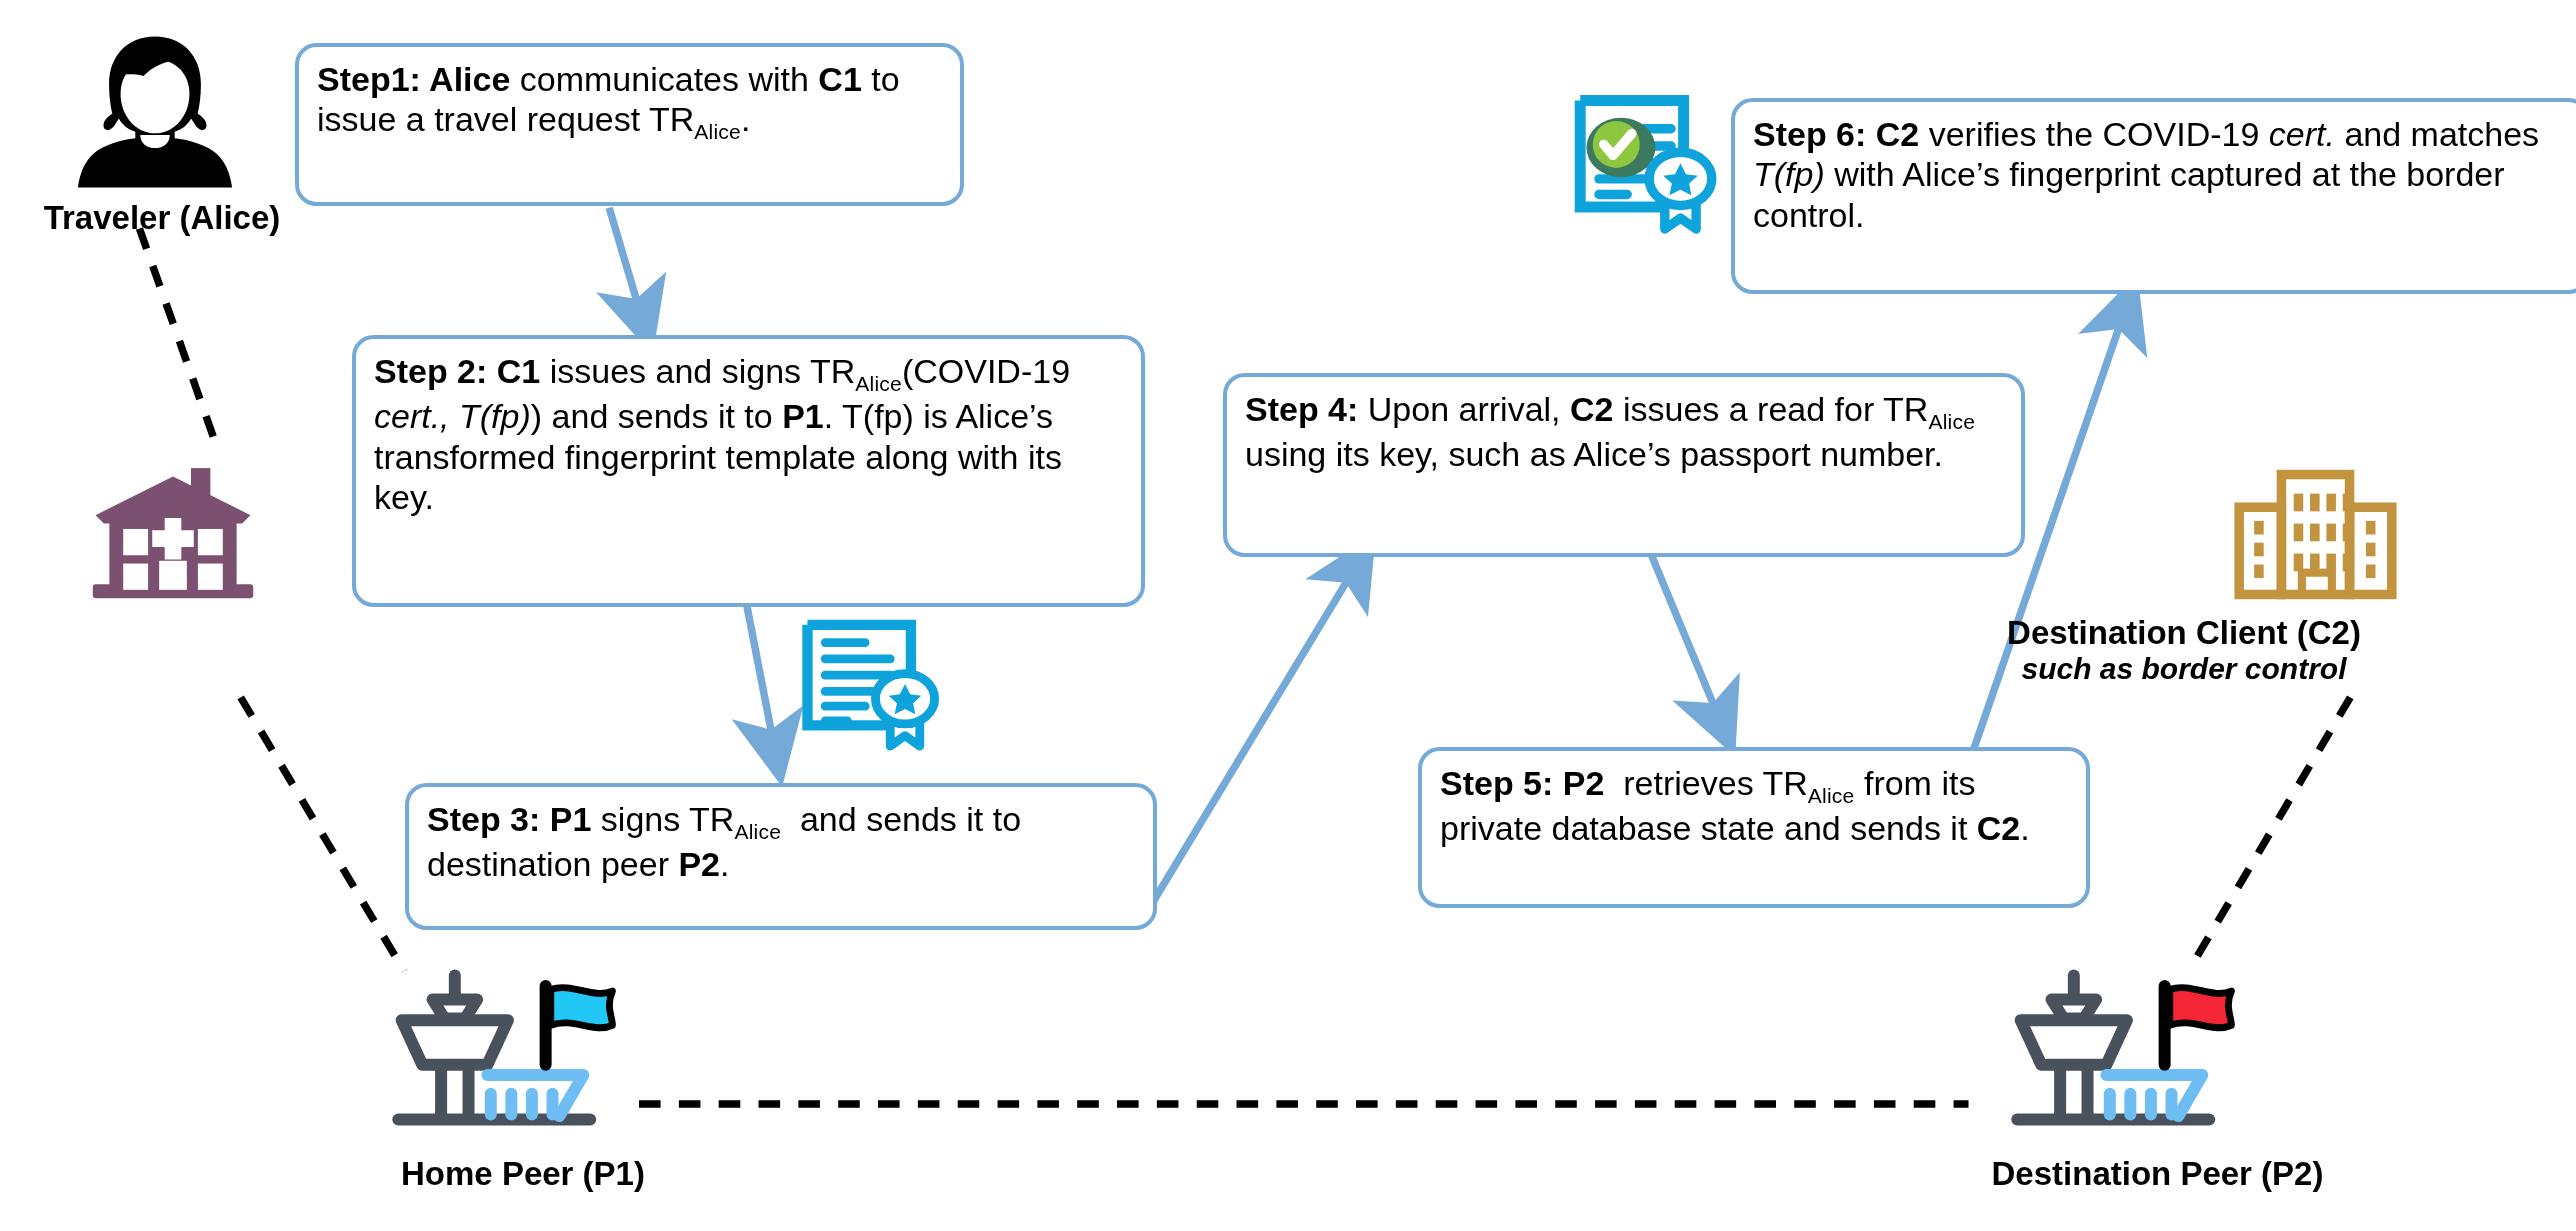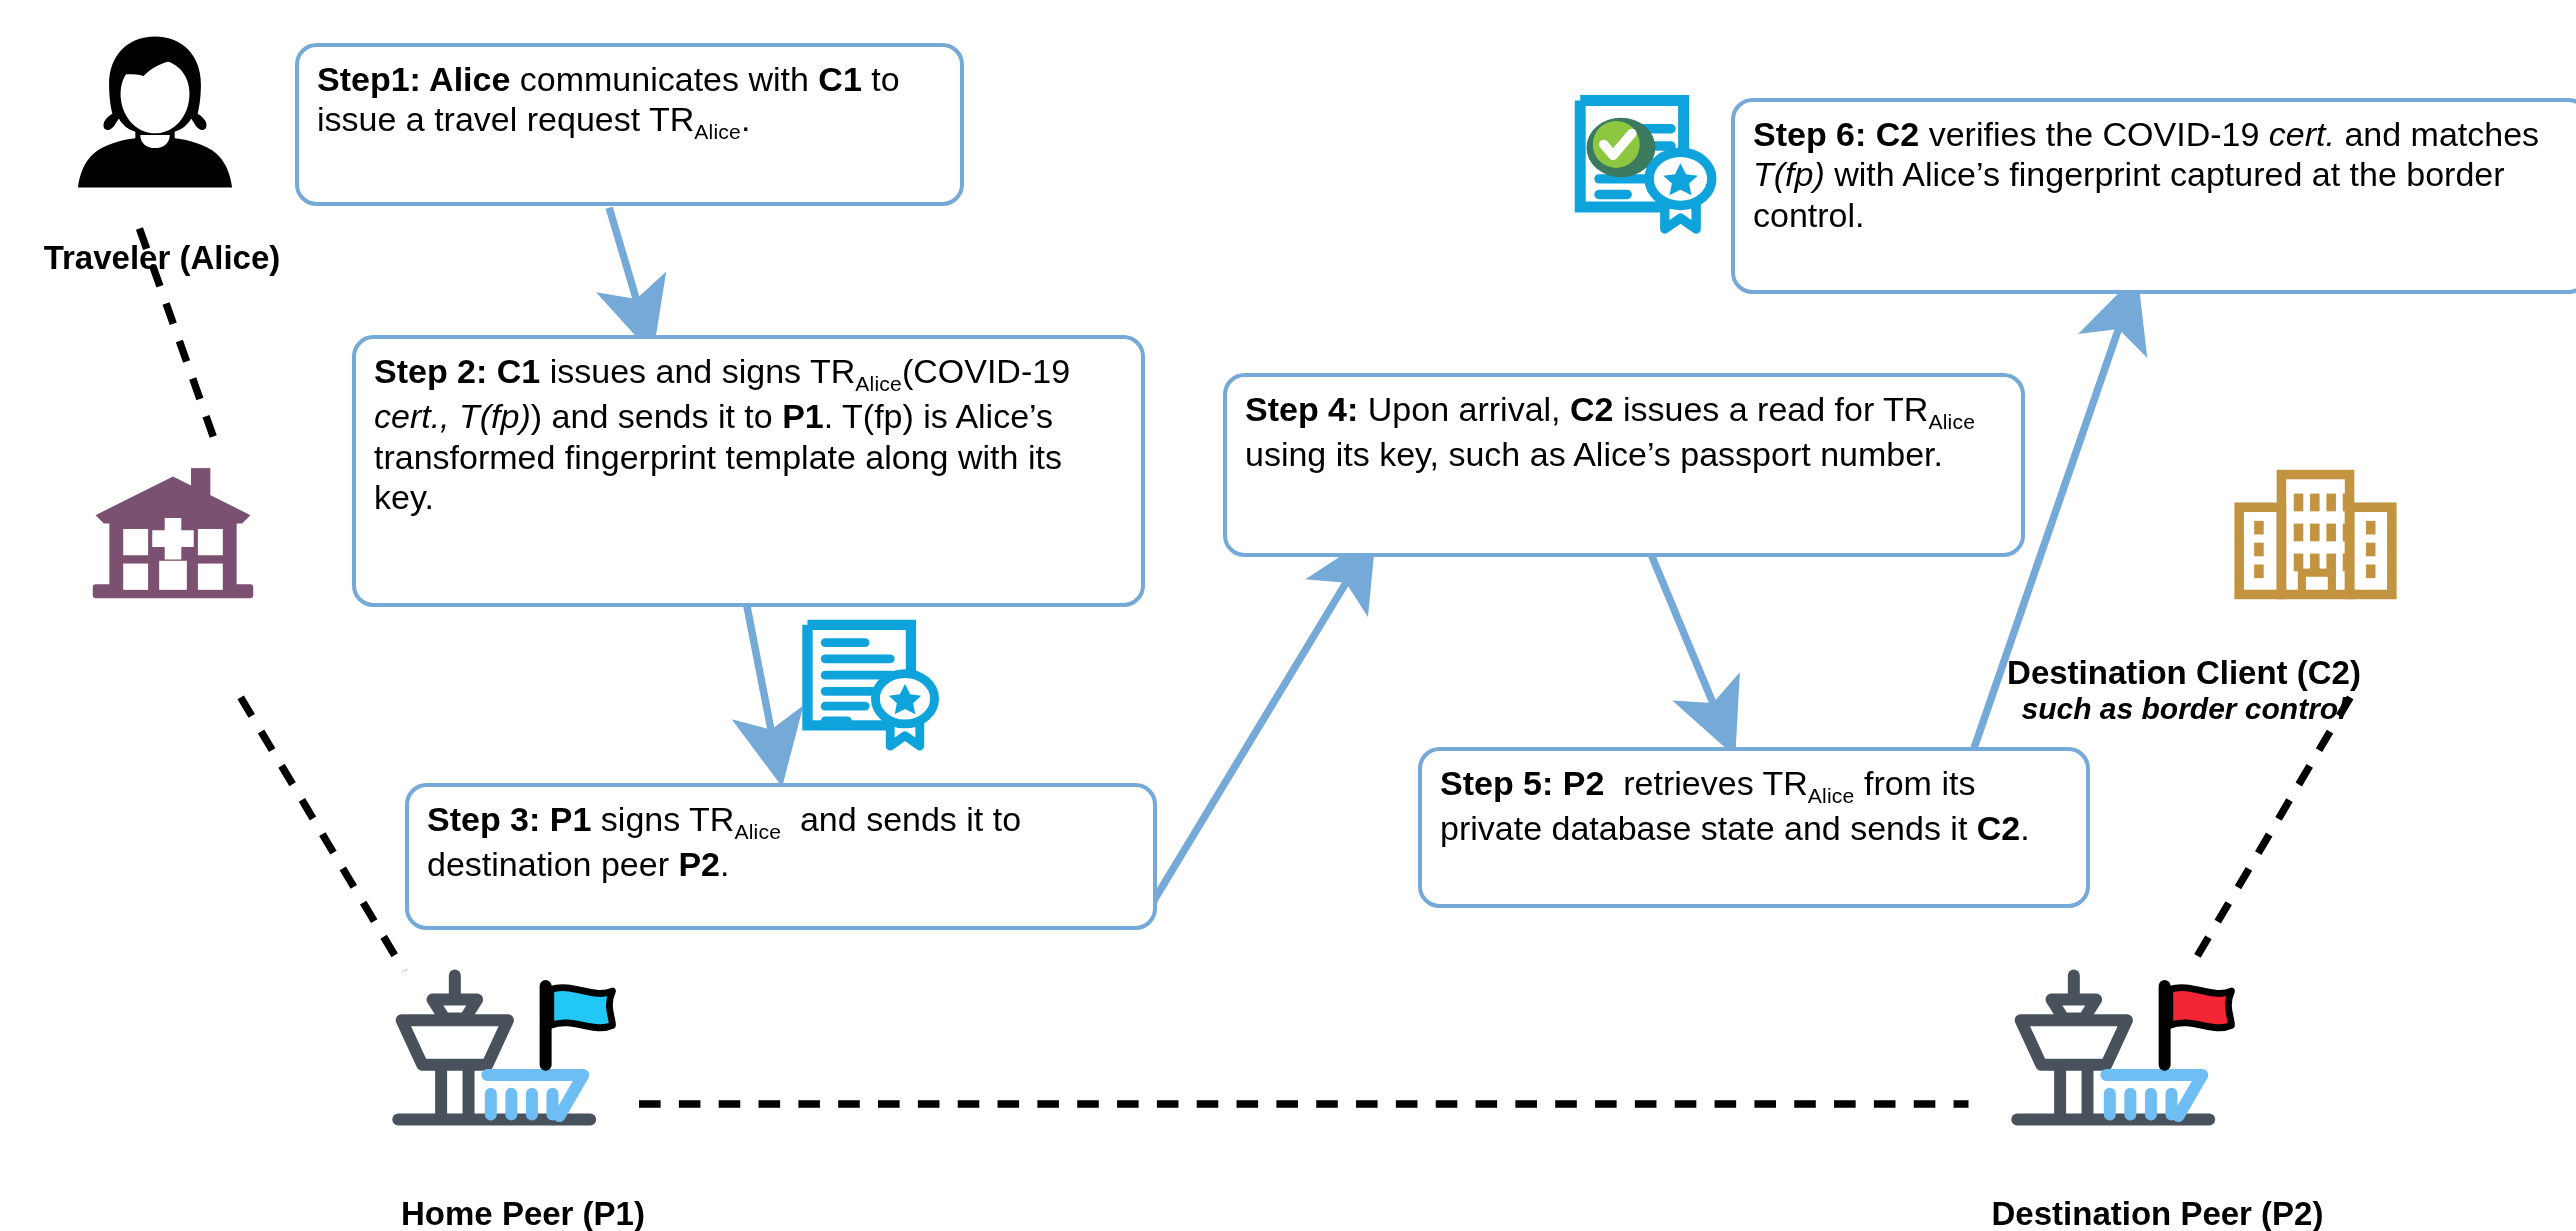--- a/index.html
+++ b/index.html
@@ -9,21 +9,21 @@
   
   .box{position:absolute;background:#ffffff;border:4.1px solid #74A9D8;border-radius:21.6px;
        box-sizing:border-box;color:#000;font-size:34px;line-height:1.20;
        font-family:"Liberation Sans",sans-serif;padding:11.6px 18px;z-index:6;}
   .box b{font-weight:bold;}
   .box i{font-style:italic;}
   .sub{font-size:0.62em;vertical-align:-0.38em;letter-spacing:0.2px;}
 
   
   .lbl{position:absolute;text-align:center;color:#000;z-index:7;}
-  .lbl .t1{font-size:33px;font-weight:bold;white-space:nowrap;line-height:1.14;margin-top:40px;}
+  .lbl .t1{font-size:33px;font-weight:bold;white-space:nowrap;line-height:1.14;}
   .lbl .t2{font-size:30px;font-weight:bold;font-style:italic;white-space:nowrap;line-height:1.14;}
 
   .icon{position:absolute;z-index:5;}
   svg{display:block;overflow:visible;}
   #wires{position:absolute;left:0;top:0;width:2576px;height:1232px;z-index:2;}
 </style>
 </head>
 <body>
 
 <div id="stage">

